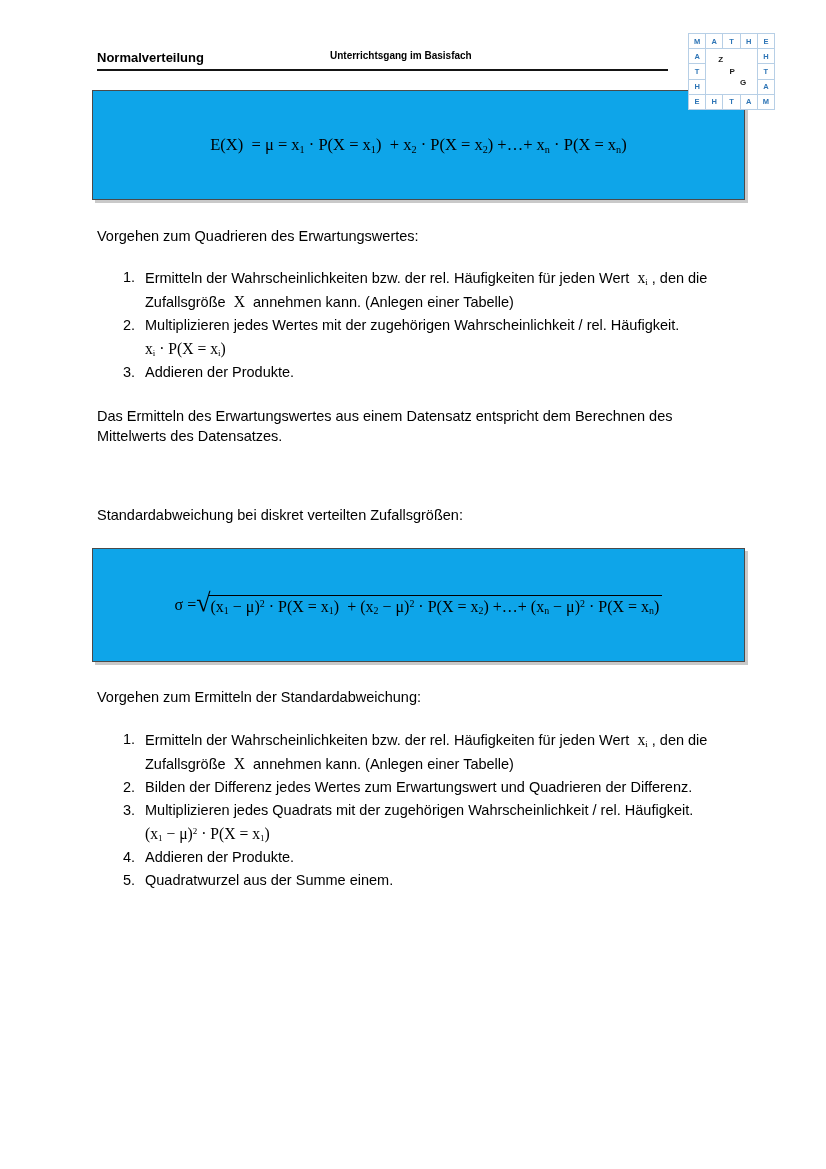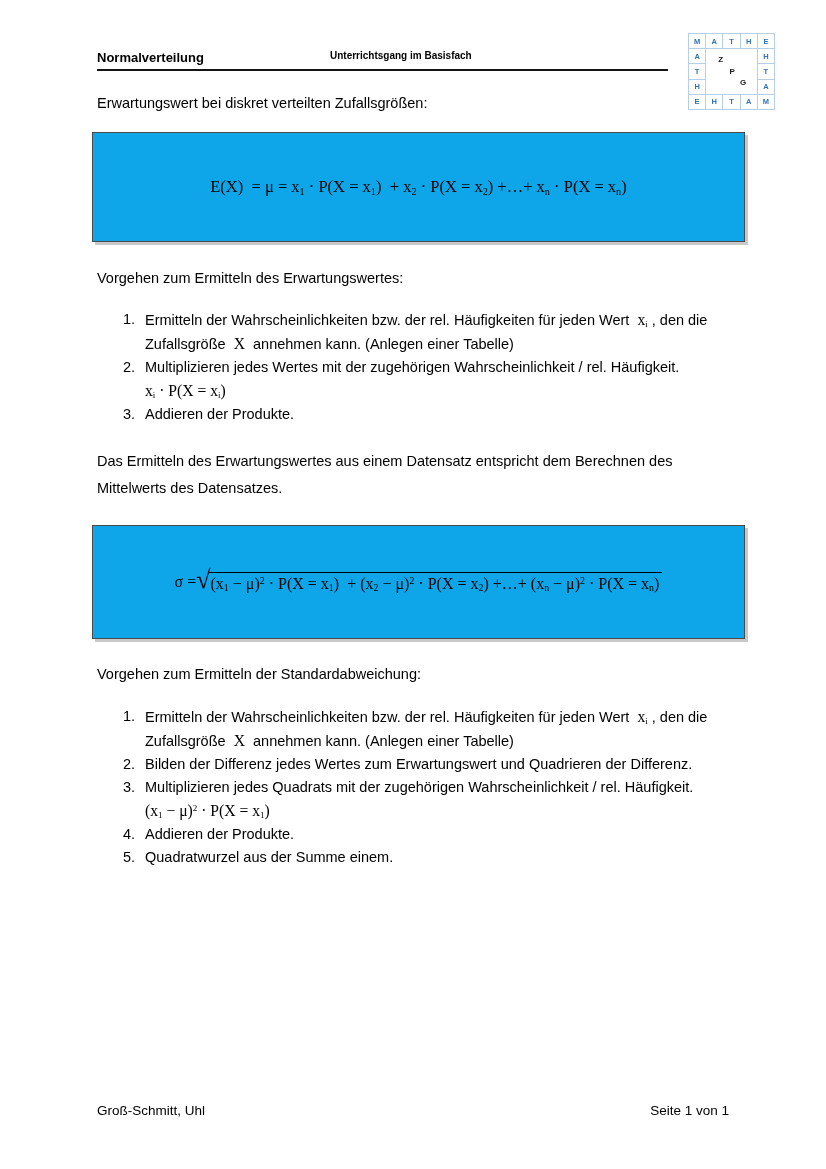--- a/index.html
+++ b/index.html
@@ -57,21 +57,21 @@
   .proc { margin-top:27px; font-size:14.5px; line-height:19px; }
   .proc2 { margin-top:26px; }
 
   
   .steps { margin-top:20px; }
   .steps2 { margin-top:21px; }
   .step { display:flex; font-size:14.5px; line-height:23px; }
   .step-num { flex:none; width:22px; margin-left:26px; }
   .step-text { flex:1; }
 
-  .para { margin-top:22px; font-size:14.5px; line-height:27px; }
+  .para { margin-top:22px; font-size:14.5px; line-height:20px; }
   .para2 { margin-top:24px; }
 
   
   .math { font-family:"Liberation Serif", serif; font-size:1.08em; }
   sub, sup { font-family:"Liberation Serif", serif; font-size:0.62em; line-height:0; }
   sub { vertical-align:-0.25em; }
   sup { vertical-align:0.55em; }
 
   
   .footer {
@@ -111,45 +111,45 @@
 
   <div class="content">
 
     <div class="header">
       <span class="h-left">Normalverteilung</span>
       <span class="h-center">Unterrichtsgang im Basisfach</span>
     </div>
     <div class="header-rule"></div>
 
 
-    <p class="intro">Erwartungswert bei diskret verteilten Zufallsgrößen:</p>
 
     <div class="formula-box">
       <div class="formula">E(X)&nbsp; = μ = x<sub>1</sub> · P(X = x<sub>1</sub>)&nbsp; + x<sub>2</sub> · P(X = x<sub>2</sub>) +…+ x<sub>n</sub> · P(X = x<sub>n</sub>)</div>
     </div>
 
-    <p class="proc">Vorgehen zum Ermitteln des Erwartungswertes:</p>
+    <p class="proc">Vorgehen zum Quadrieren des Erwartungswertes:</p>
 
     <div class="steps">
       <div class="step">
         <span class="step-num">1.</span>
         <span class="step-text">Ermitteln der Wahrscheinlichkeiten bzw. der rel. Häufigkeiten für jeden Wert&nbsp; <span class="math">x</span><sub>i</sub> , den die Zufallsgröße&nbsp; <span class="math">X</span>&nbsp; annehmen kann. (Anlegen einer Tabelle)</span>
       </div>
       <div class="step">
         <span class="step-num">2.</span>
         <span class="step-text">Multiplizieren jedes Wertes mit der zugehörigen Wahrscheinlichkeit / rel. Häufigkeit.<br><span class="math">x</span><sub>i</sub><span class="math"> · P(X = x</span><sub>i</sub><span class="math">)</span></span>
       </div>
       <div class="step">
         <span class="step-num">3.</span>
         <span class="step-text">Addieren der Produkte.</span>
       </div>
     </div>
 
     <p class="para">Das Ermitteln des Erwartungswertes aus einem Datensatz entspricht dem Berechnen des Mittelwerts des Datensatzes.</p>
 
+    <p class="intro intro2">Standardabweichung bei diskret verteilten Zufallsgrößen:</p>
 
     <div class="formula-box box2">
       <div class="formula formula-sqrt">
         <span>σ = </span>
           <span class="radical-sign">√</span>
           <span class="radicand">(x<sub>1</sub> − μ)<sup>2</sup> · P(X = x<sub>1</sub>)&nbsp; + (x<sub>2</sub> − μ)<sup>2</sup> · P(X = x<sub>2</sub>) +…+ (x<sub>n</sub> − μ)<sup>2</sup> · P(X = x<sub>n</sub>)</span>
       </div>
     </div>
 
     <p class="proc proc2">Vorgehen zum Ermitteln der Standardabweichung:</p>
@@ -173,18 +173,14 @@
       </div>
       <div class="step">
         <span class="step-num">5.</span>
         <span class="step-text">Quadratwurzel aus der Summe einem.</span>
       </div>
     </div>
 
 
   </div>
 
-  <div class="footer">
-    <span>Groß-Schmitt, Uhl</span>
-    <span>Seite 1 von 1</span>
-  </div>
 
 </div>
 
 </body></html>

